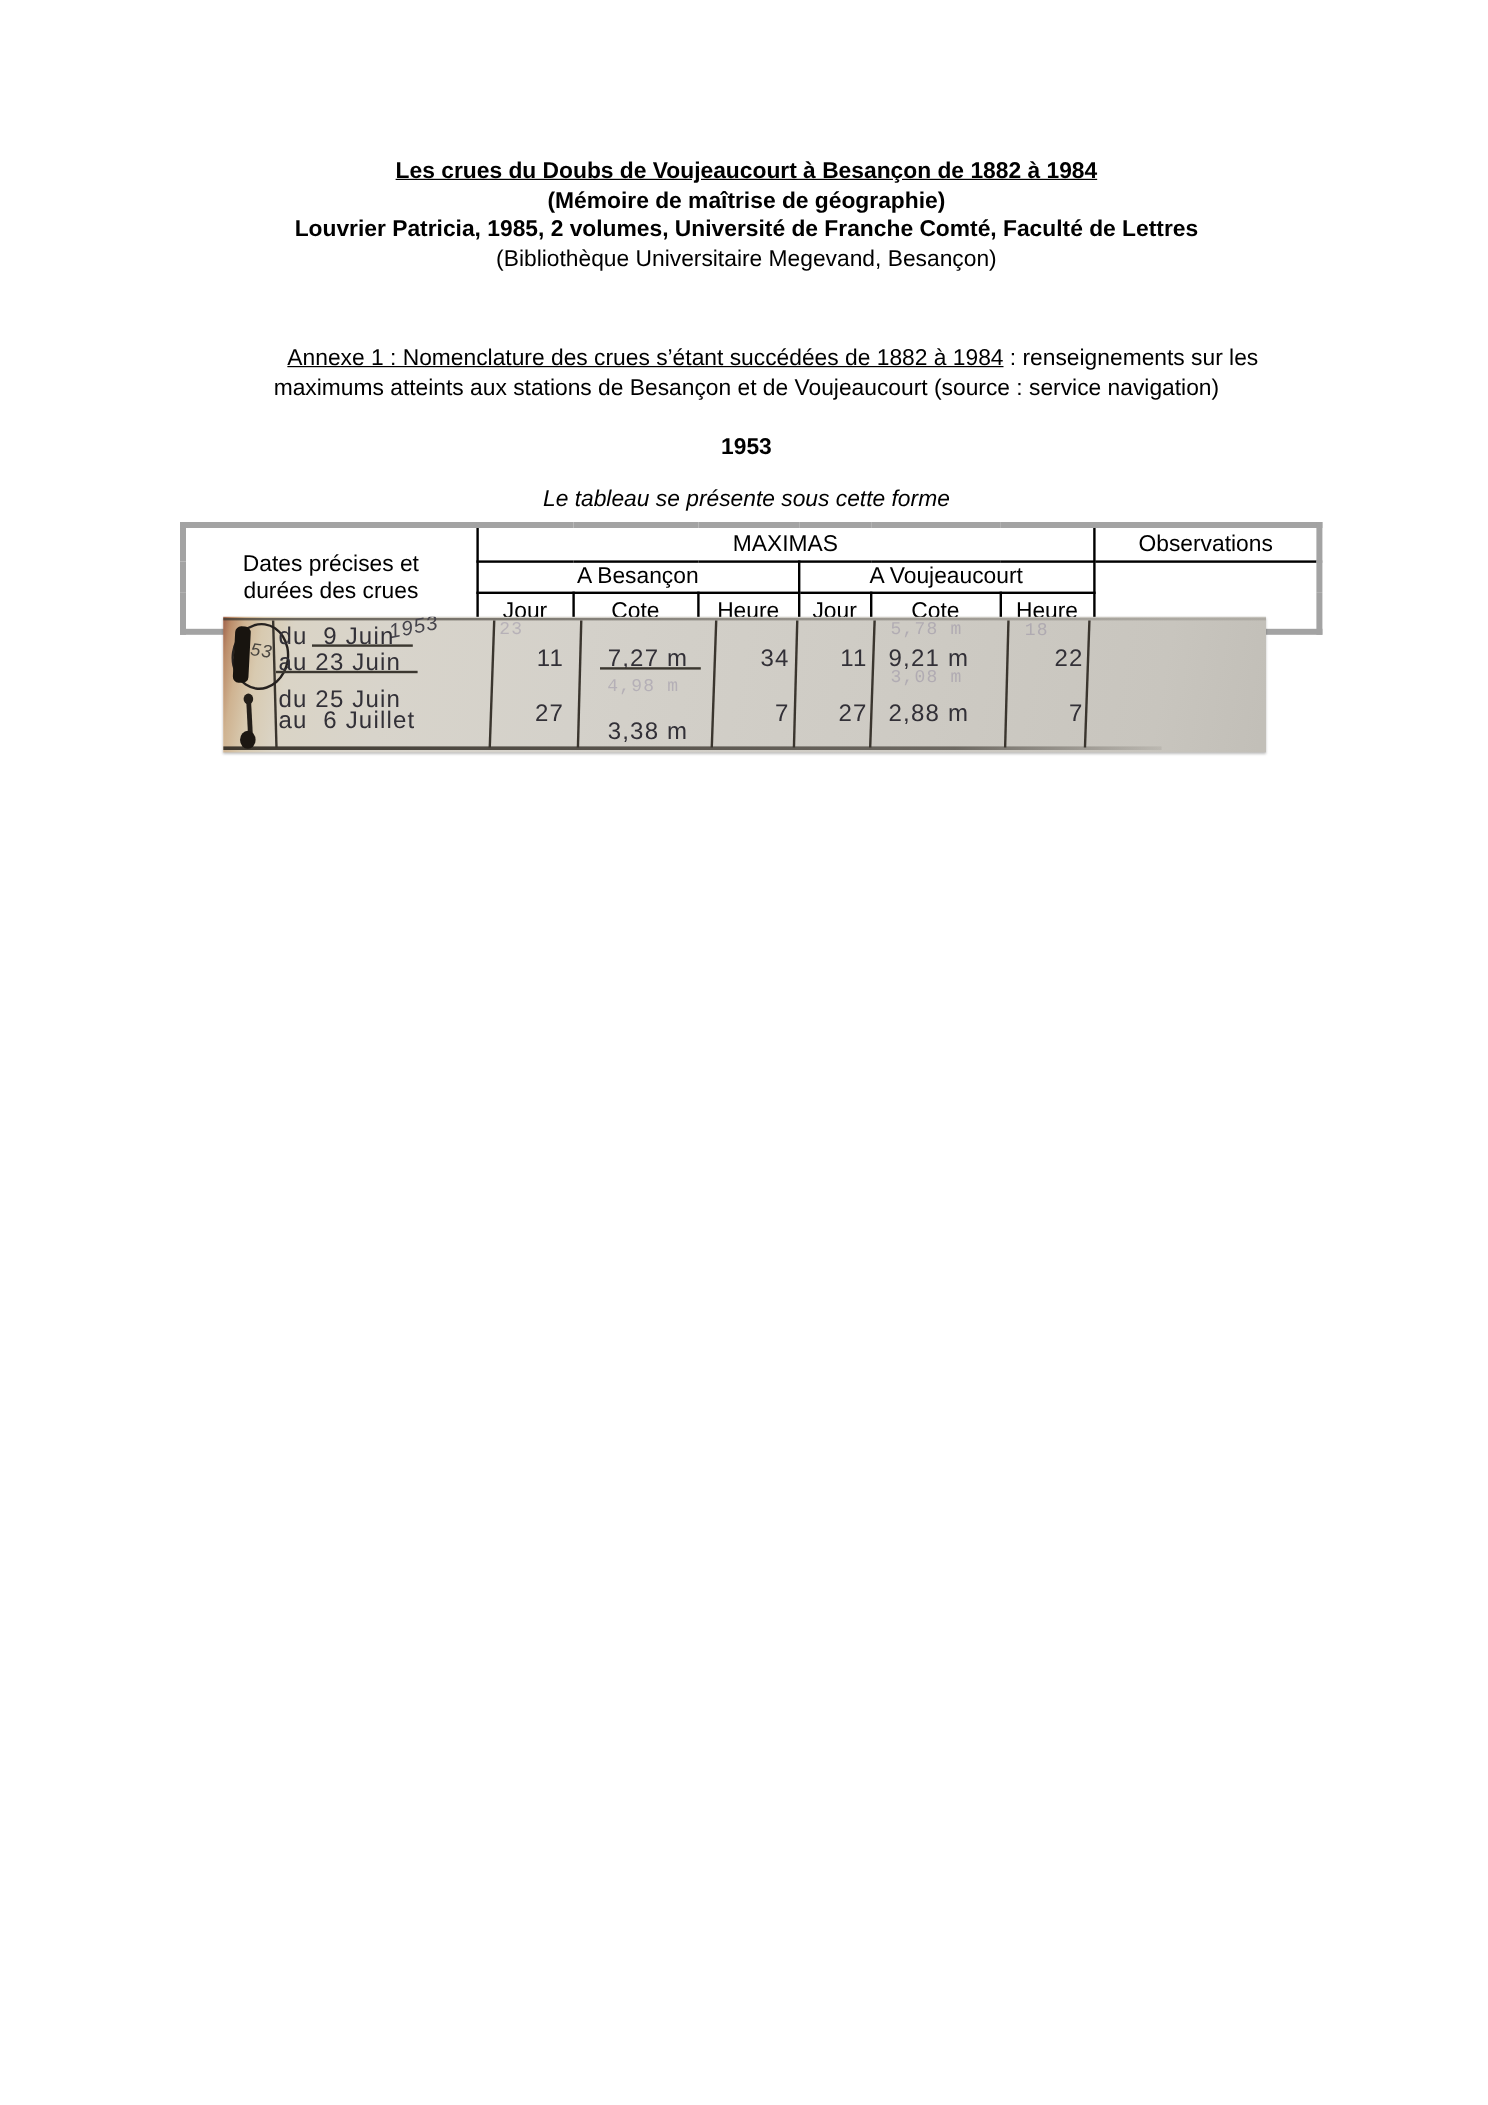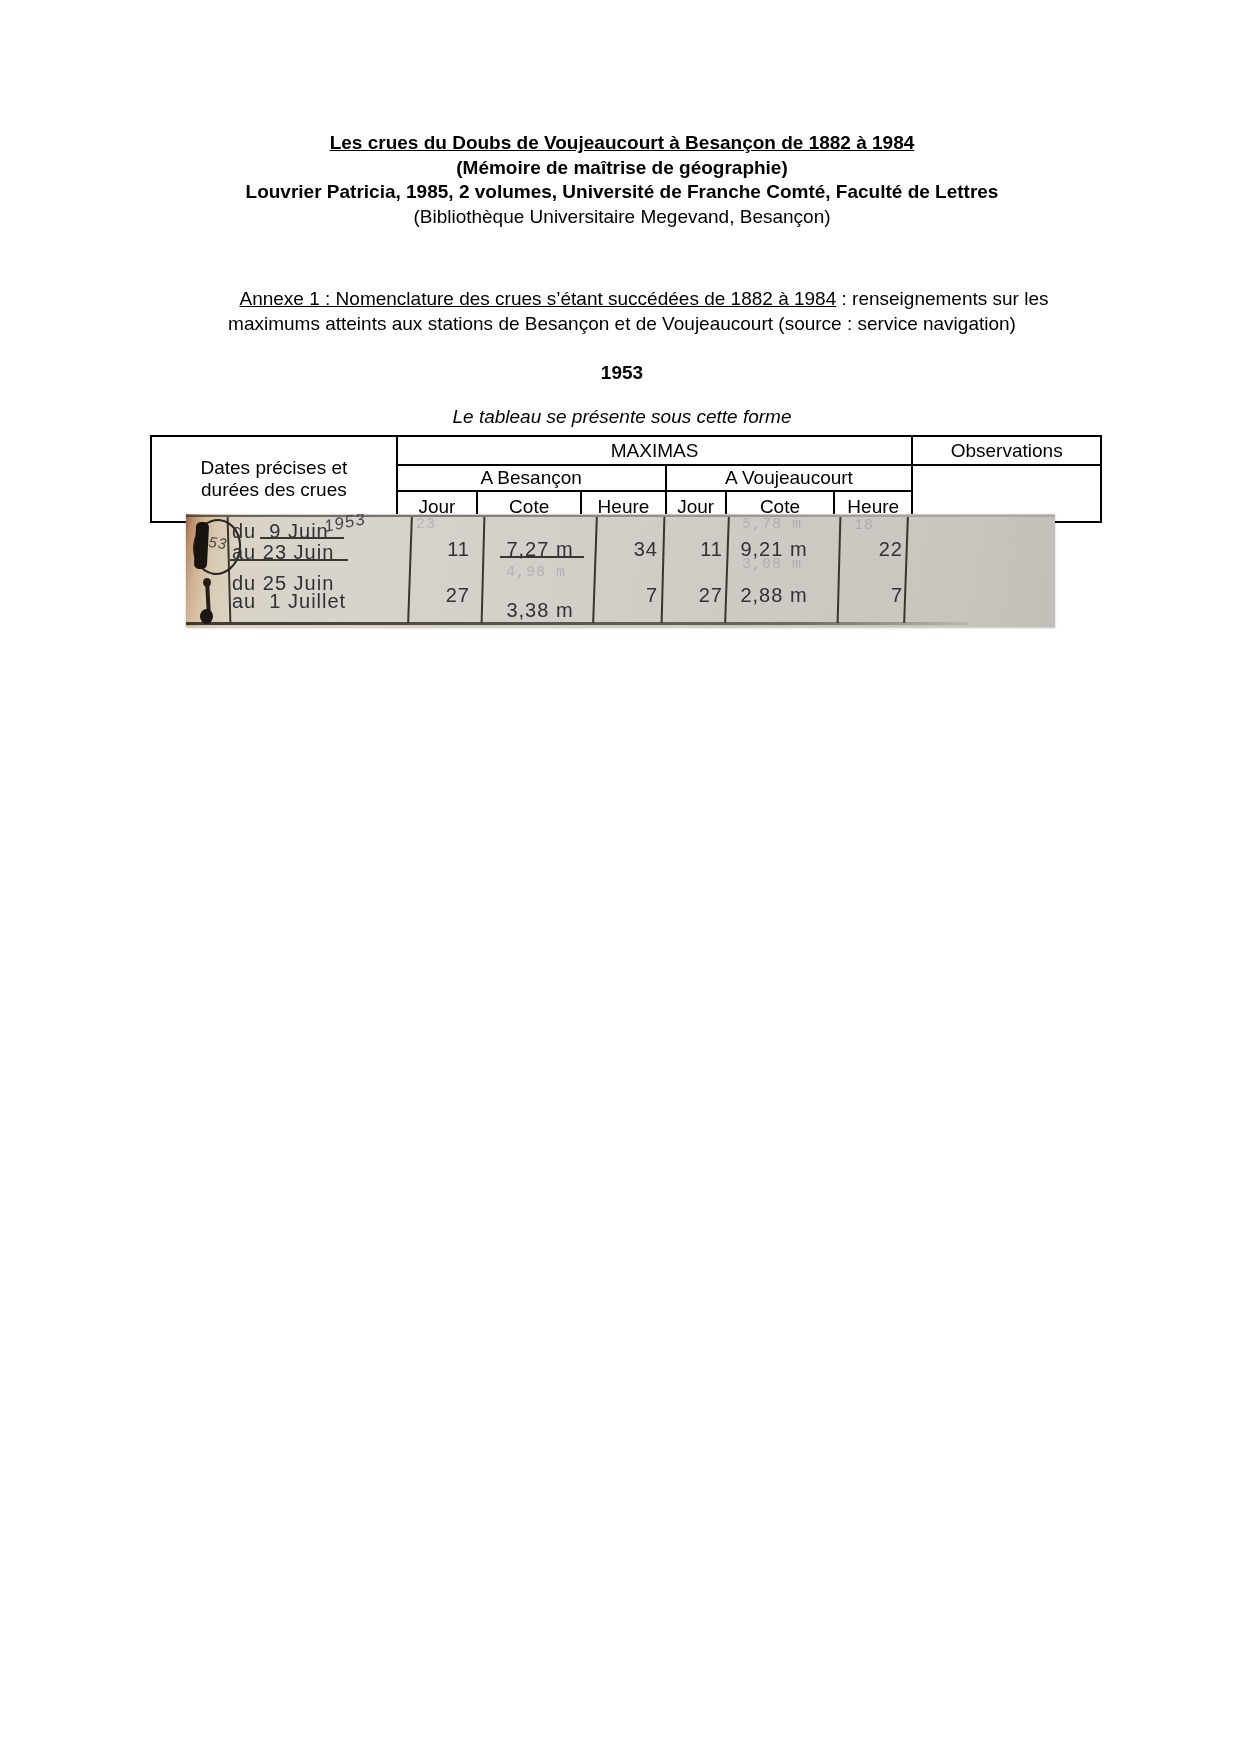--- a/index.html
+++ b/index.html
@@ -14,21 +14,21 @@
   .annexe{position:absolute;top:287px;left:180px;width:884px;text-align:center;
           font-size:19px;line-height:24.5px;}
   .annexe .u{text-decoration:underline;margin-left:44px;}
   .year{position:absolute;top:362px;left:0;width:1244px;text-align:center;
         font-size:19px;font-weight:bold;}
   .caption{position:absolute;top:406px;left:0;width:1244px;text-align:center;
            font-size:19px;font-style:italic;}
 
   
   table.hdr{position:absolute;left:150px;top:435px;border-collapse:collapse;
-            table-layout:fixed;width:952px;font-size:19px;border:2px solid #a3a3a3;}
+            table-layout:fixed;width:952px;font-size:19px;border:5px solid #a3a3a3;}
   table.hdr td{border:2px solid #000;text-align:center;vertical-align:middle;
                padding:0;overflow:hidden;}
   td.dates{vertical-align:top;padding-top:3px;line-height:22px;}
   tr.r1 td{height:27px;}
   tr.r2 td{height:24px;}
   tr.r3 td{height:29px;}
 
   
   .scan{position:absolute;left:186px;top:514px;width:869px;height:113px;overflow:hidden;
         background:linear-gradient(100deg,#9e6049 0px,#bb8c69 7px,#cfb391 18px,
@@ -135,21 +135,21 @@
     <div class="ink" style="left:44px;top:45px;width:118px;"></div>
     <div class="t num" style="left:212px;top:24px;">11</div>
     <div class="t wide" style="left:298px;top:24px;">7,27 m</div>
     <div class="ink" style="left:314px;top:42px;width:84px;"></div>
     <div class="t num" style="left:400px;top:24px;">34</div>
     <div class="t num" style="left:465px;top:24px;">11</div>
     <div class="t wide" style="left:532px;top:24px;">9,21 m</div>
     <div class="t num" style="left:645px;top:24px;">22</div>
 
     <div class="t" style="left:46px;top:58px;">du 25 Juin</div>
-    <div class="t" style="left:46px;top:76px;">au  1 Juillet</div>
+    <div class="t" style="left:46px;top:76px;">au  6 Juillet</div>
     <div class="t num" style="left:212px;top:70px;">27</div>
     <div class="t wide" style="left:298px;top:85px;">3,38 m</div>
     <div class="t num" style="left:400px;top:70px;">7</div>
     <div class="t num" style="left:465px;top:70px;">27</div>
     <div class="t wide" style="left:532px;top:70px;">2,88 m</div>
     <div class="t num" style="left:645px;top:70px;">7</div>
   </div>
 
 </div>
 

